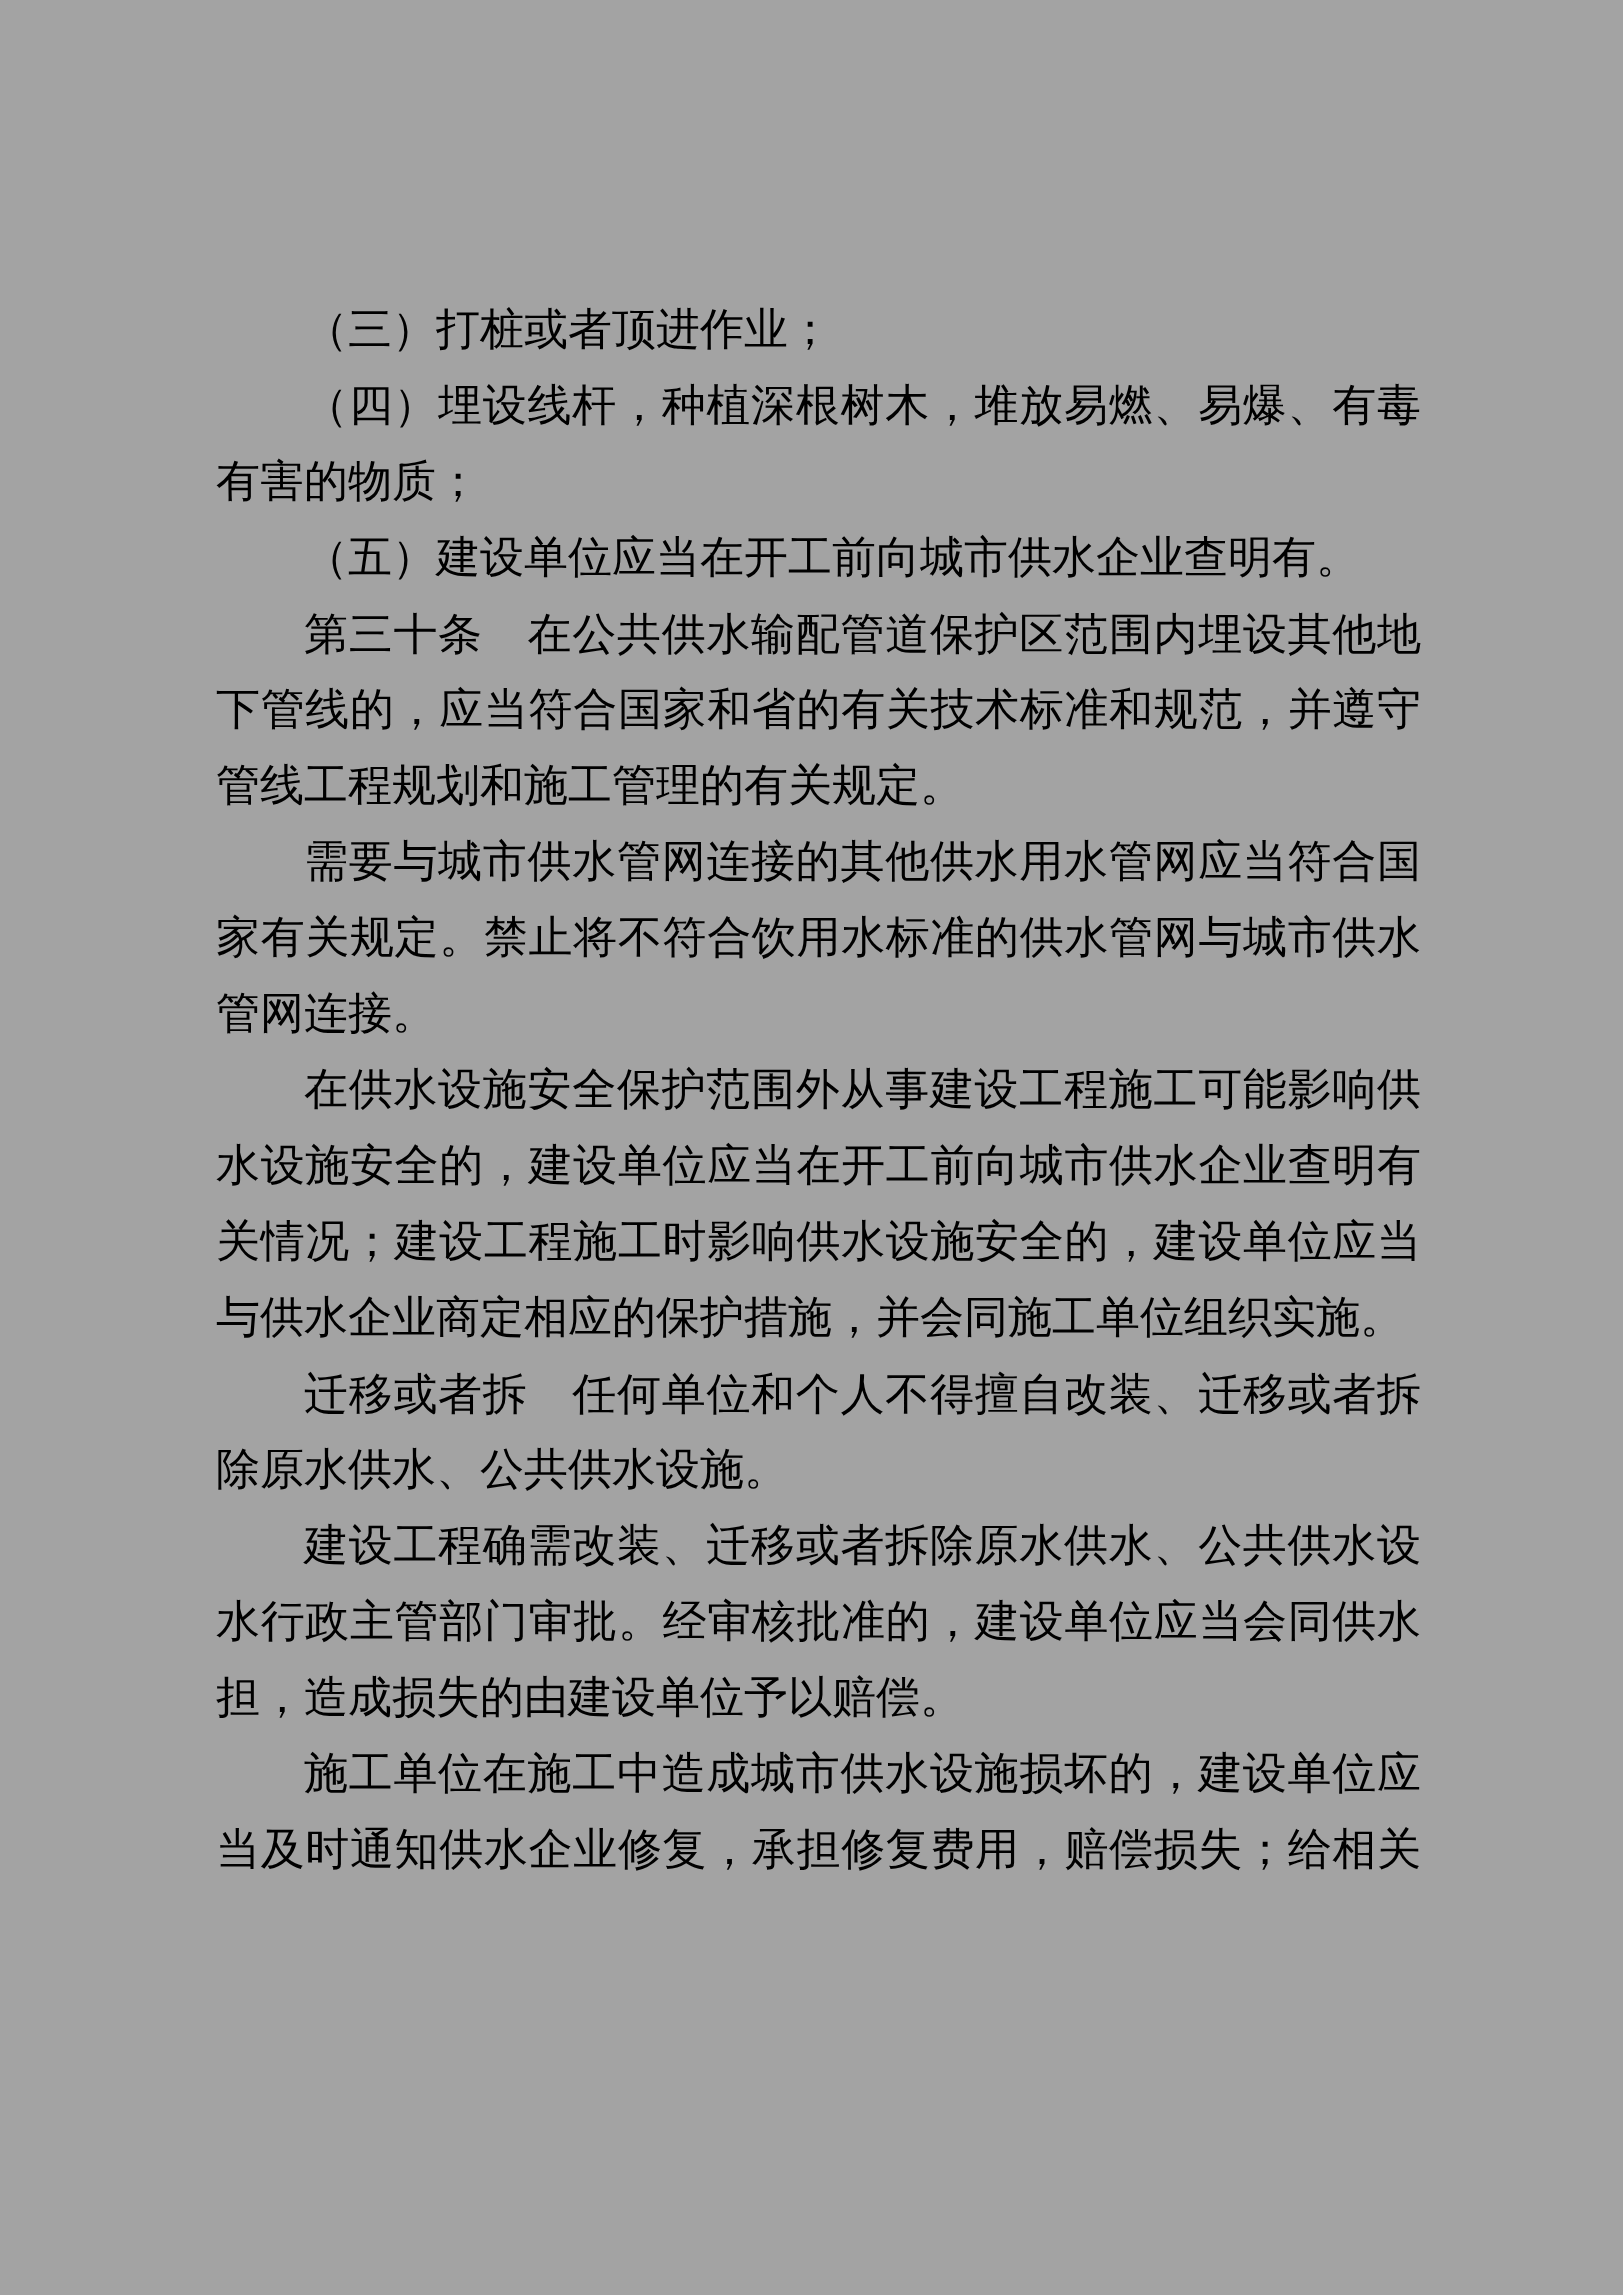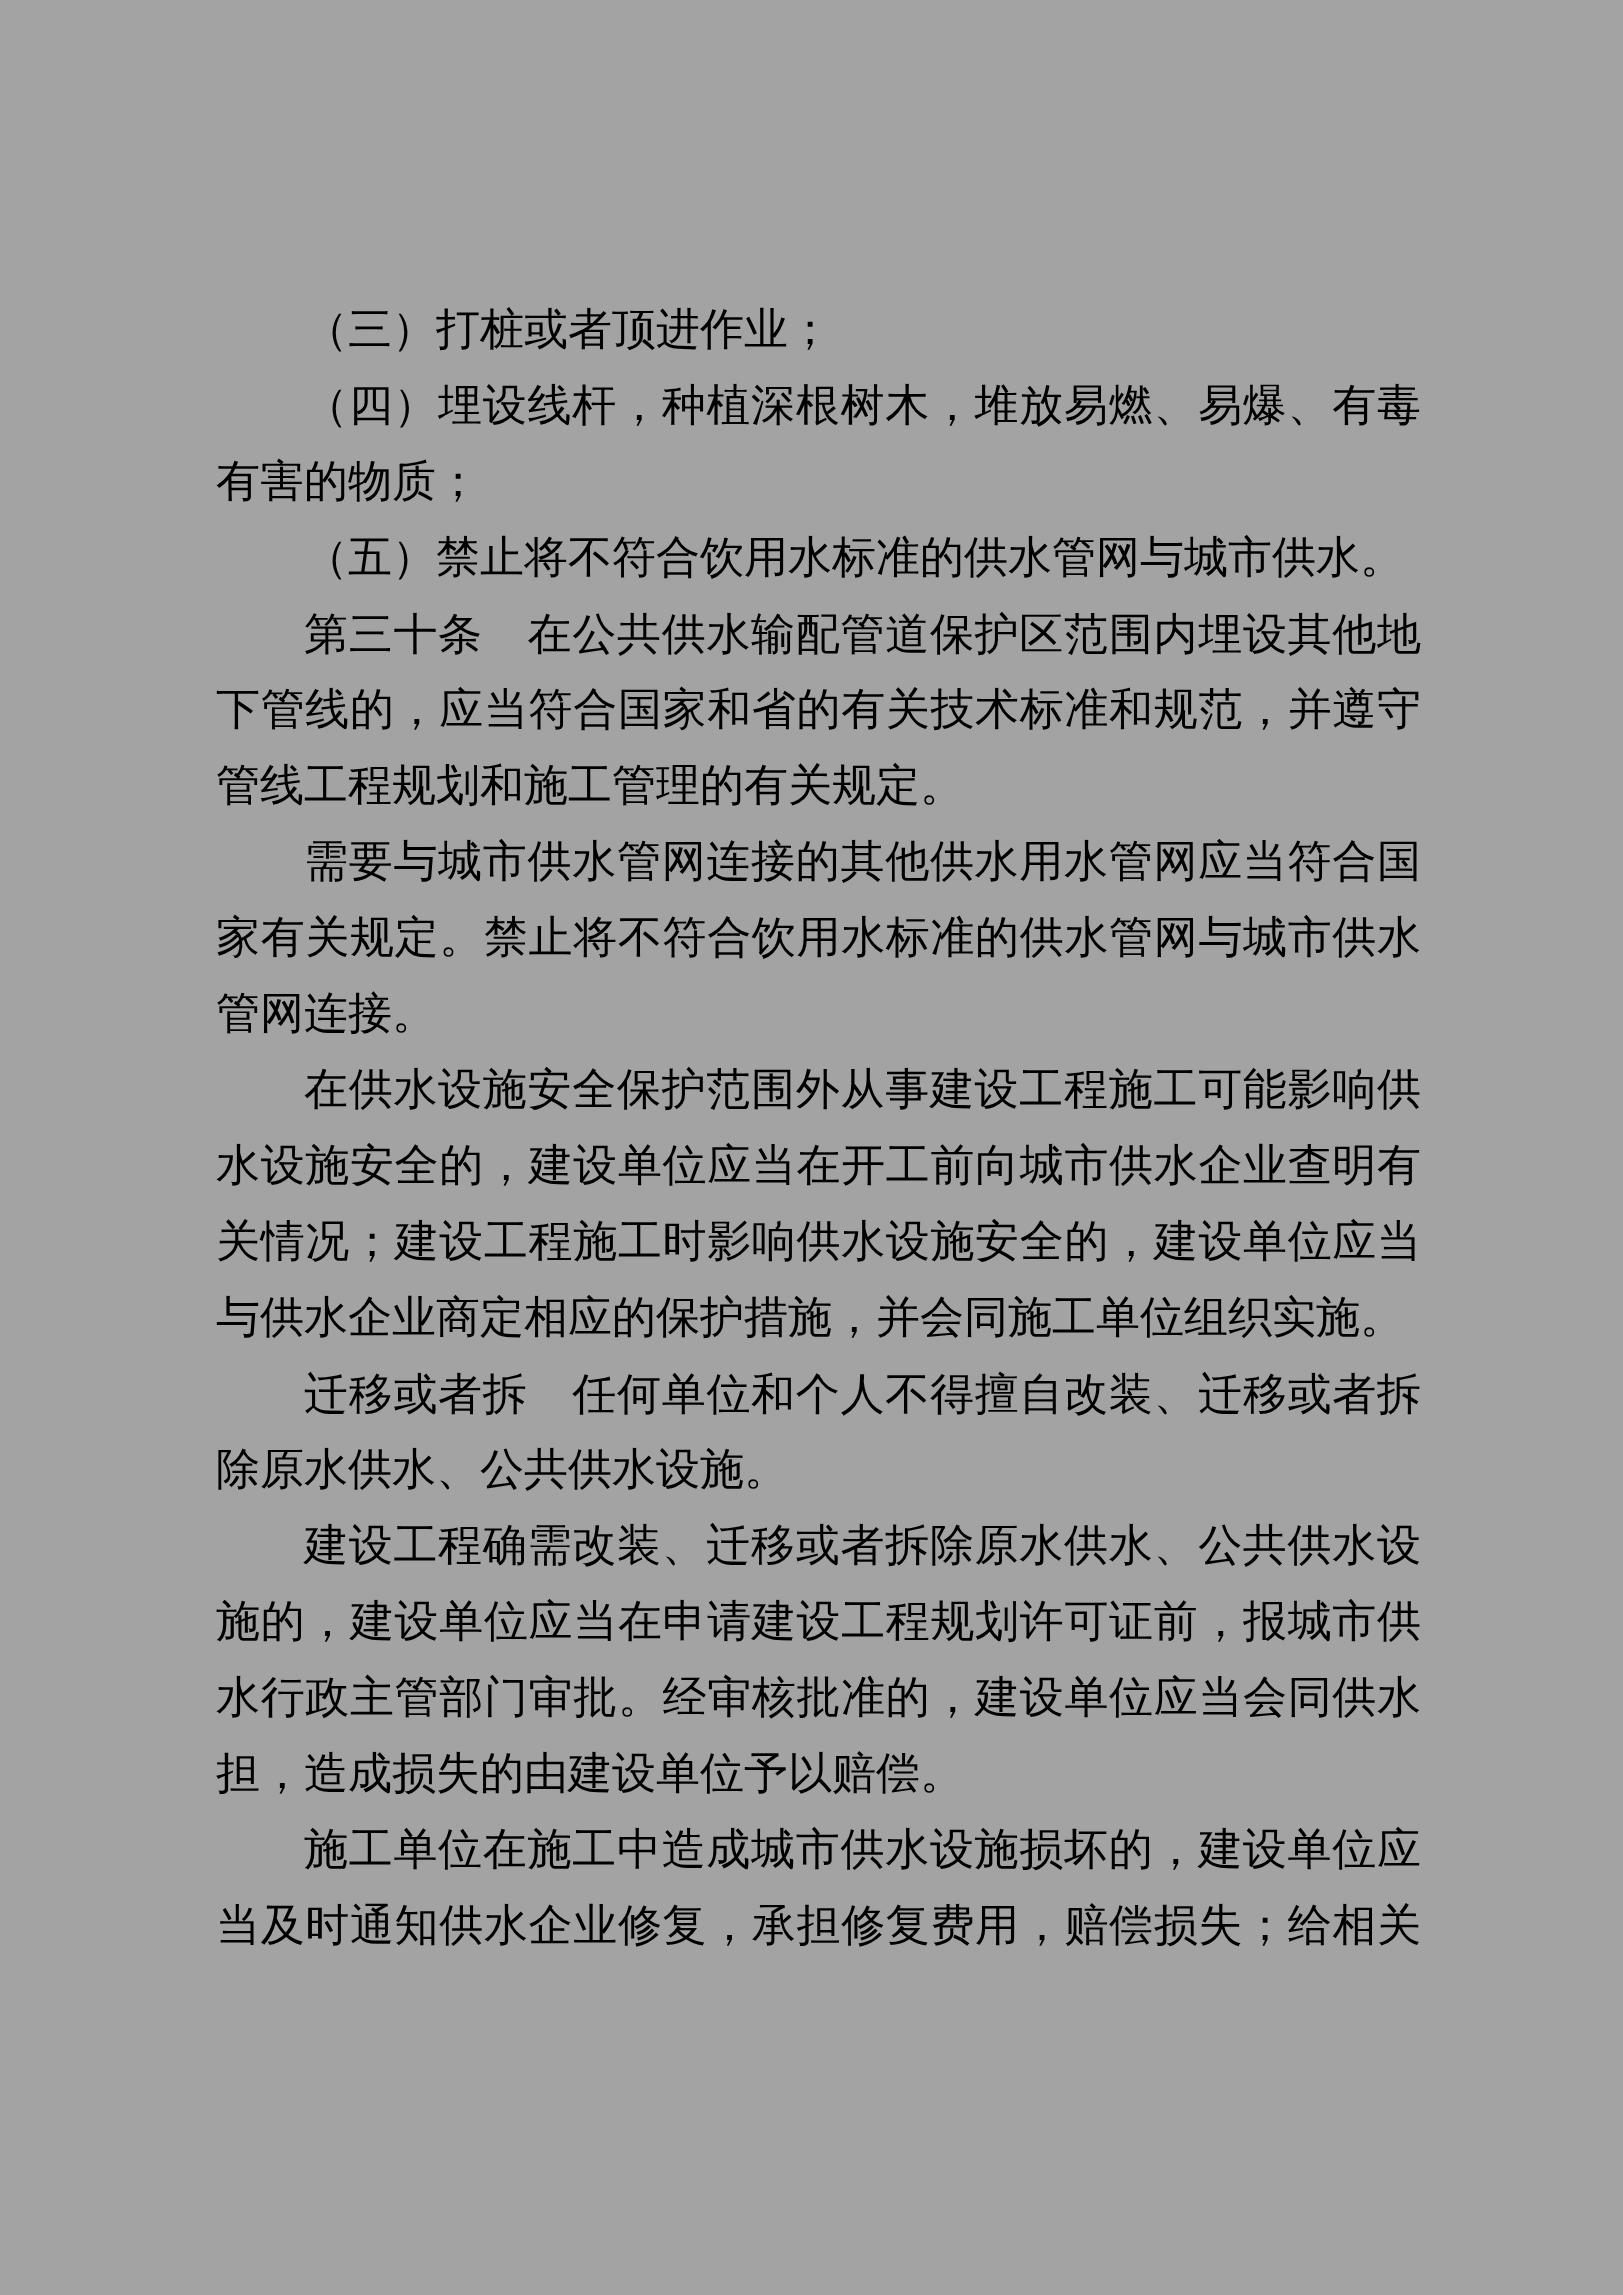--- a/index.html
+++ b/index.html
@@ -51,34 +51,33 @@
   }
 </style>
 </head>
 <body>
 
 <div class="page">
   <div class="text-block" id="doc-body">
       <div class="line indent"><span class="seg">（三）打桩或者顶进作业；</span></div>
       <div class="line indent justify"><span class="seg">（四）埋设线杆，种植深根树木，堆放易燃、易爆、有毒</span></div>
       <div class="line"><span class="seg">有害的物质；</span></div>
-      <div class="line indent"><span class="seg">（五）禁止将不符合饮用水标准的供水管网与城市供水。</span></div>
+      <div class="line indent"><span class="seg">（五）建设单位应当在开工前向城市供水企业查明有。</span></div>
       <div class="line indent justify"><span class="seg bold">第三十条</span><span class="seg">　</span><span class="seg">在公共供水输配管道保护区范围内埋设其他地</span></div>
       <div class="line justify"><span class="seg">下管线的，应当符合国家和省的有关技术标准和规范，并遵守</span></div>
       <div class="line"><span class="seg">管线工程规划和施工管理的有关规定。</span></div>
       <div class="line indent justify"><span class="seg">需要与城市供水管网连接的其他供水用水管网应当符合国</span></div>
       <div class="line justify"><span class="seg">家有关规定。禁止将不符合饮用水标准的供水管网与城市供水</span></div>
       <div class="line"><span class="seg">管网连接。</span></div>
       <div class="line indent justify"><span class="seg">在供水设施安全保护范围外从事建设工程施工可能影响供</span></div>
       <div class="line justify"><span class="seg">水设施安全的，建设单位应当在开工前向城市供水企业查明有</span></div>
       <div class="line justify"><span class="seg">关情况；建设工程施工时影响供水设施安全的，建设单位应当</span></div>
       <div class="line"><span class="seg">与供水企业商定相应的保护措施，并会同施工单位组织实施。</span></div>
       <div class="line indent justify"><span class="seg bold">迁移或者拆</span><span class="seg">　</span><span class="seg">任何单位和个人不得擅自改装、迁移或者拆</span></div>
       <div class="line"><span class="seg">除原水供水、公共供水设施。</span></div>
       <div class="line indent justify"><span class="seg">建设工程确需改装、迁移或者拆除原水供水、公共供水设</span></div>
-      <div class="line justify"><span class="seg">施的，建设单位应当在申请建设工程规划许可证前，报城市供</span></div>
       <div class="line justify"><span class="seg">水行政主管部门审批。经审核批准的，建设单位应当会同供水</span></div>
       <div class="line"><span class="seg">担，造成损失的由建设单位予以赔偿。</span></div>
       <div class="line indent justify"><span class="seg">施工单位在施工中造成城市供水设施损坏的，建设单位应</span></div>
       <div class="line justify"><span class="seg">当及时通知供水企业修复，承担修复费用，赔偿损失；给相关</span></div>
     </div>
 </div>
 
 
 </body></html>

